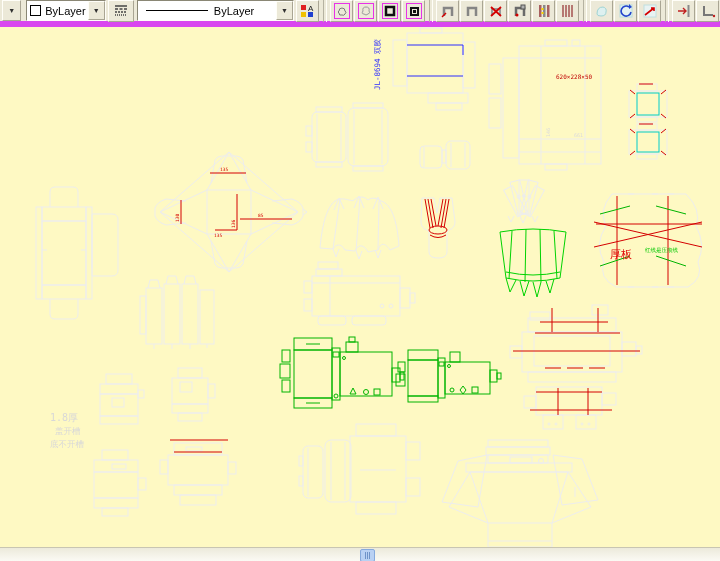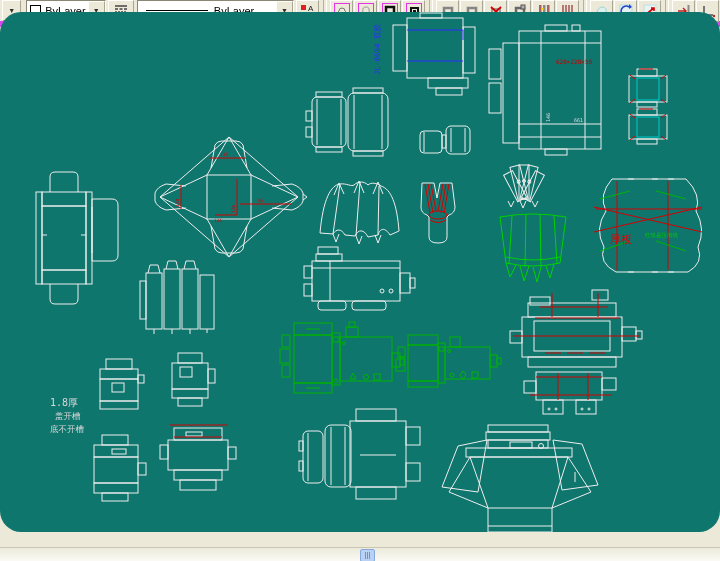--- a/index.html
+++ b/index.html
@@ -16,21 +16,21 @@
     border:1px solid;border-color:#8a8775 #fffef8 #fffef8 #8a8775;margin:0 2px;font-size:11px;color:#000;}
   .combo .fill{flex:1;}
   .drop{width:17px;height:19px;background:#ece9d8;border:1px solid;margin:0;
     border-color:#fffef8 #a9a593 #a9a593 #fffef8;display:flex;align-items:center;justify-content:center;
     font-size:7px;color:#303030;box-sizing:border-box;padding:0;}
   .swatch{width:9px;height:9px;border:1px solid #000;background:#fff;margin:0 4px 0 3px;}
   .ltline{width:62px;border-top:1px solid #000;margin:0 6px 0 8px;}
   .sep{width:2px;height:22px;border-left:1px solid #b5b2a1;border-right:1px solid #fffef8;
     margin:0 3px;flex:0 0 auto;}
   
-  .canvas{position:absolute;top:12px;left:0;width:720px;height:520px;background:#0f766e;border-radius:21px;}
+  .canvas{position:absolute;top:27px;left:0;width:720px;height:520px;background:#fef9c3;}
   .canvas svg{display:block;}
   .w{stroke:#ededed;fill:none;stroke-width:1;}
   .r{stroke:#d40000;fill:none;stroke-width:1;}
   .g{stroke:#00b400;fill:none;stroke-width:1;}
   .gb{stroke:#00d200;fill:none;stroke-width:1;}
   .c{stroke:#00cccc;fill:none;stroke-width:1;}
   .bl{stroke:#2c2cff;fill:none;stroke-width:1;}
   .cad-text{font-family:"DejaVu Sans Mono","Liberation Mono",monospace;}
   
   .statusbar{position:absolute;top:547px;left:0;width:720px;height:14px;

